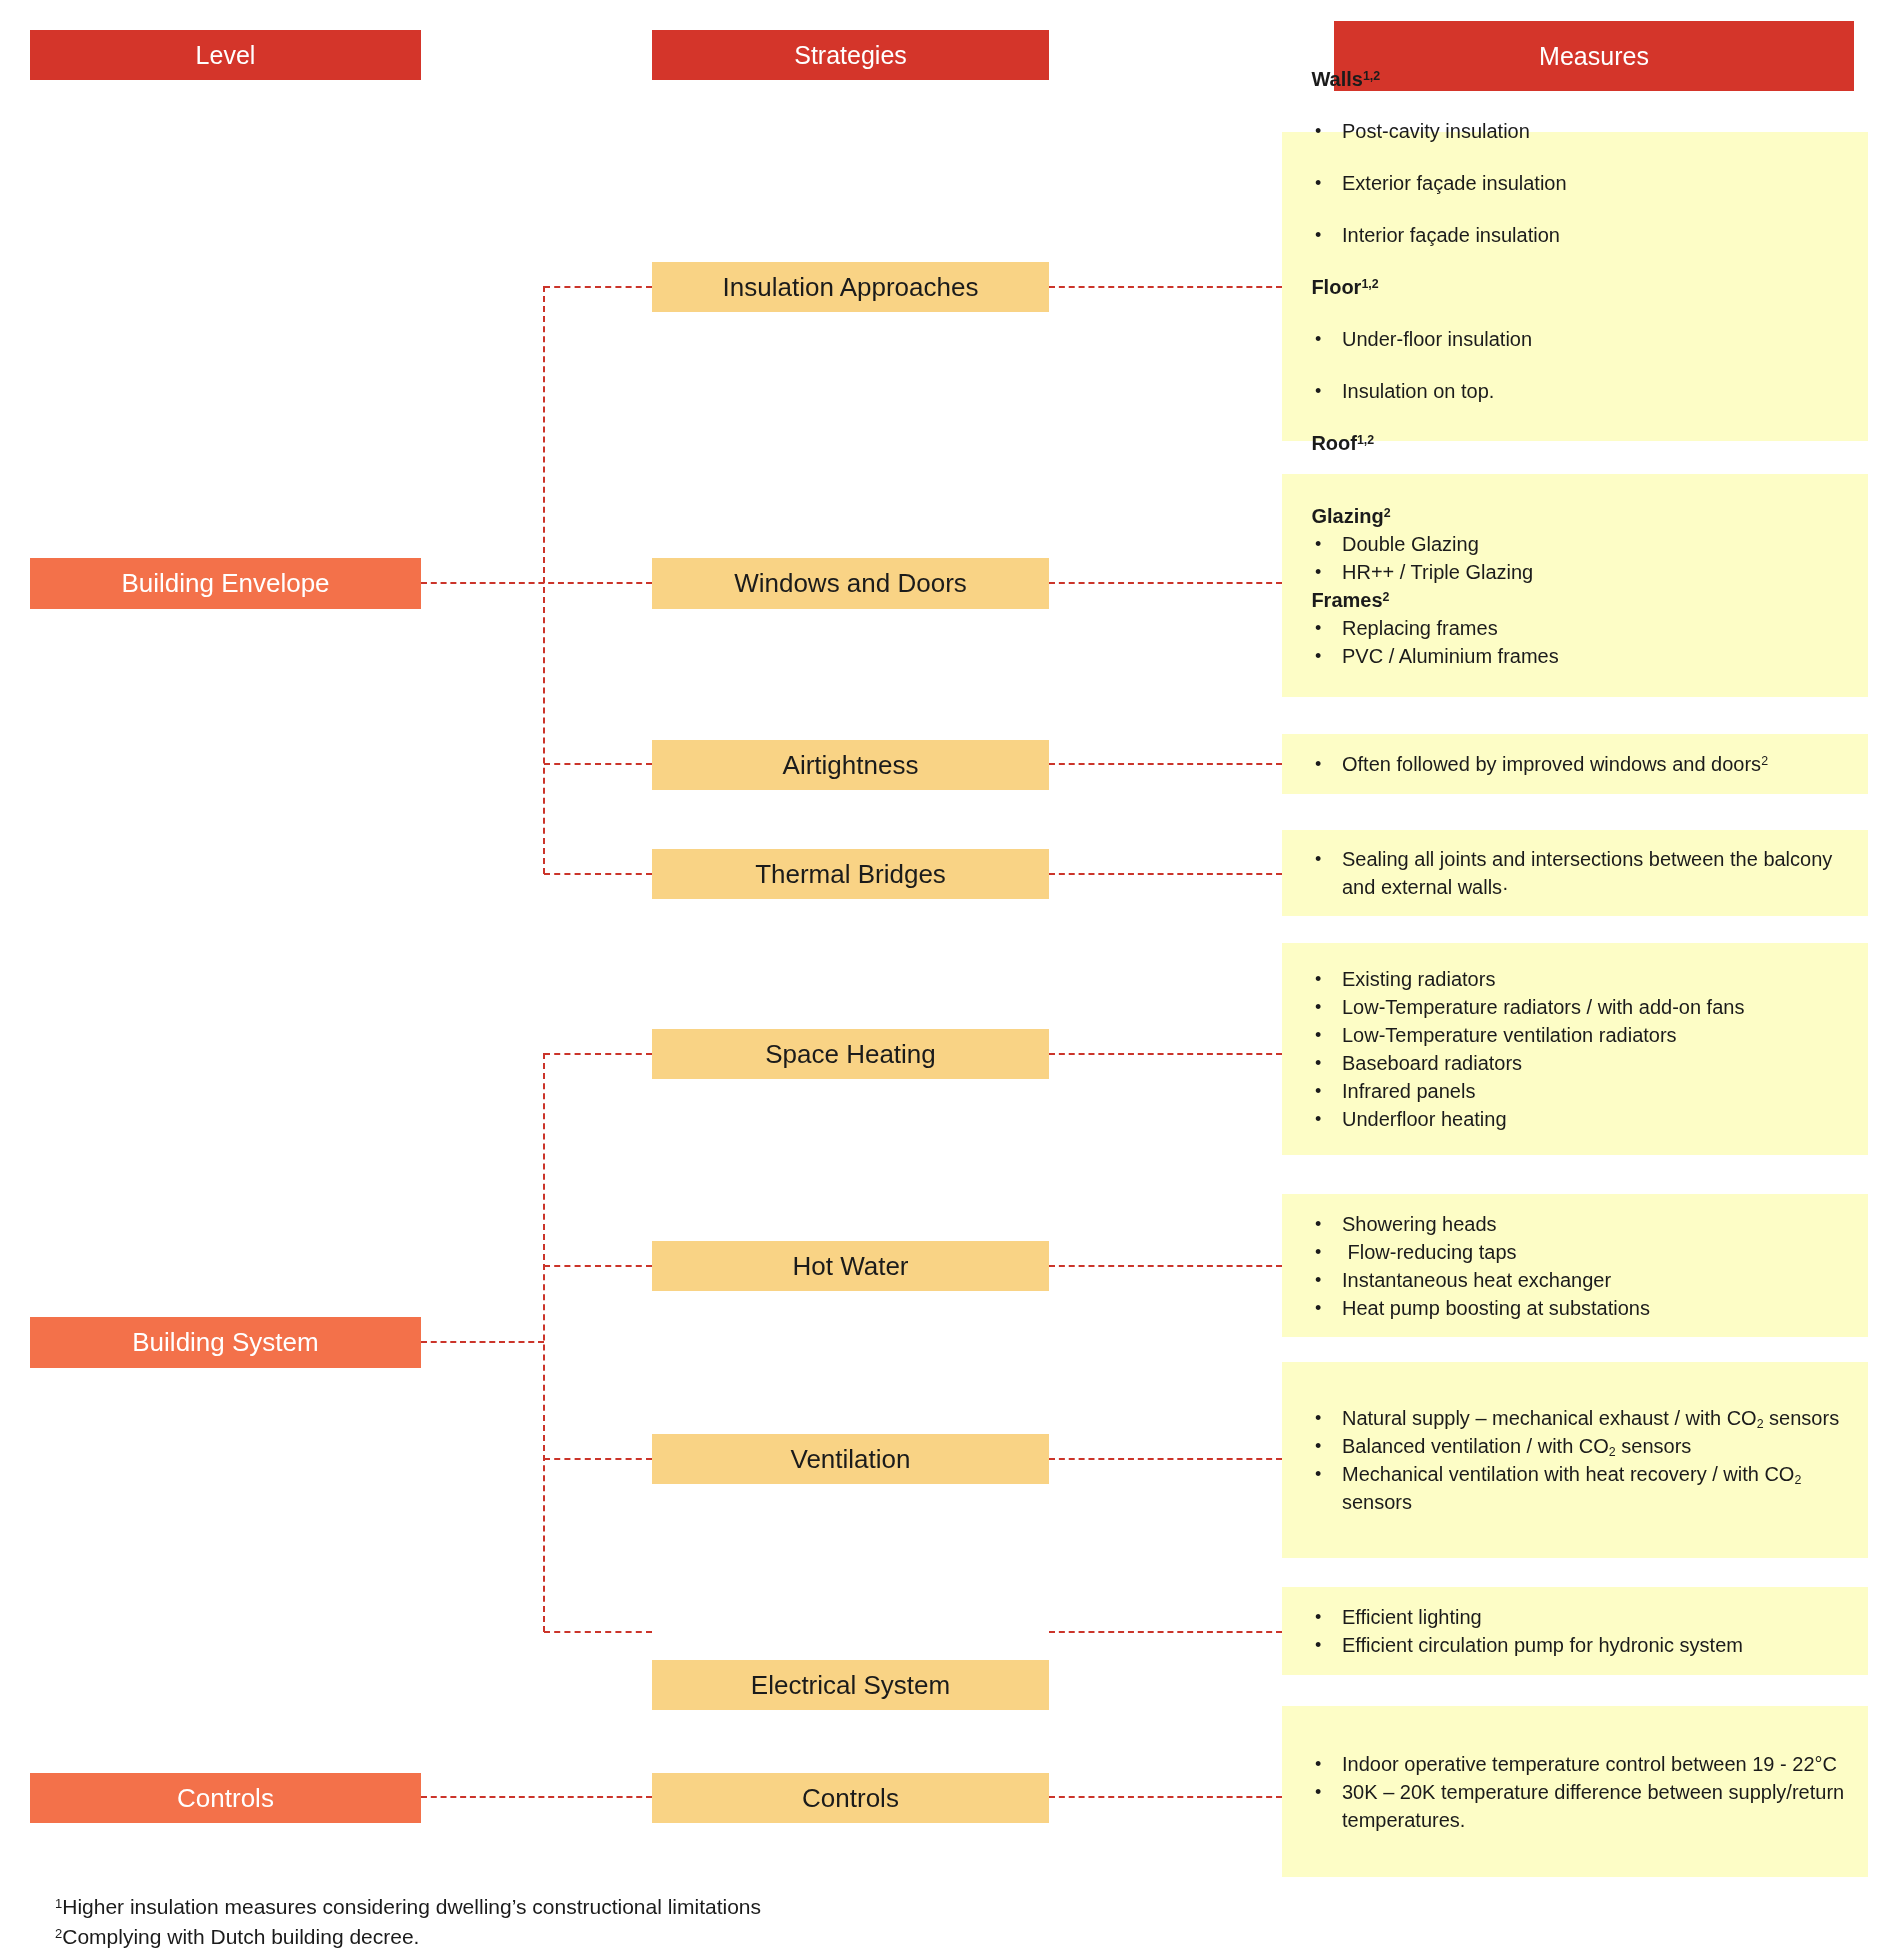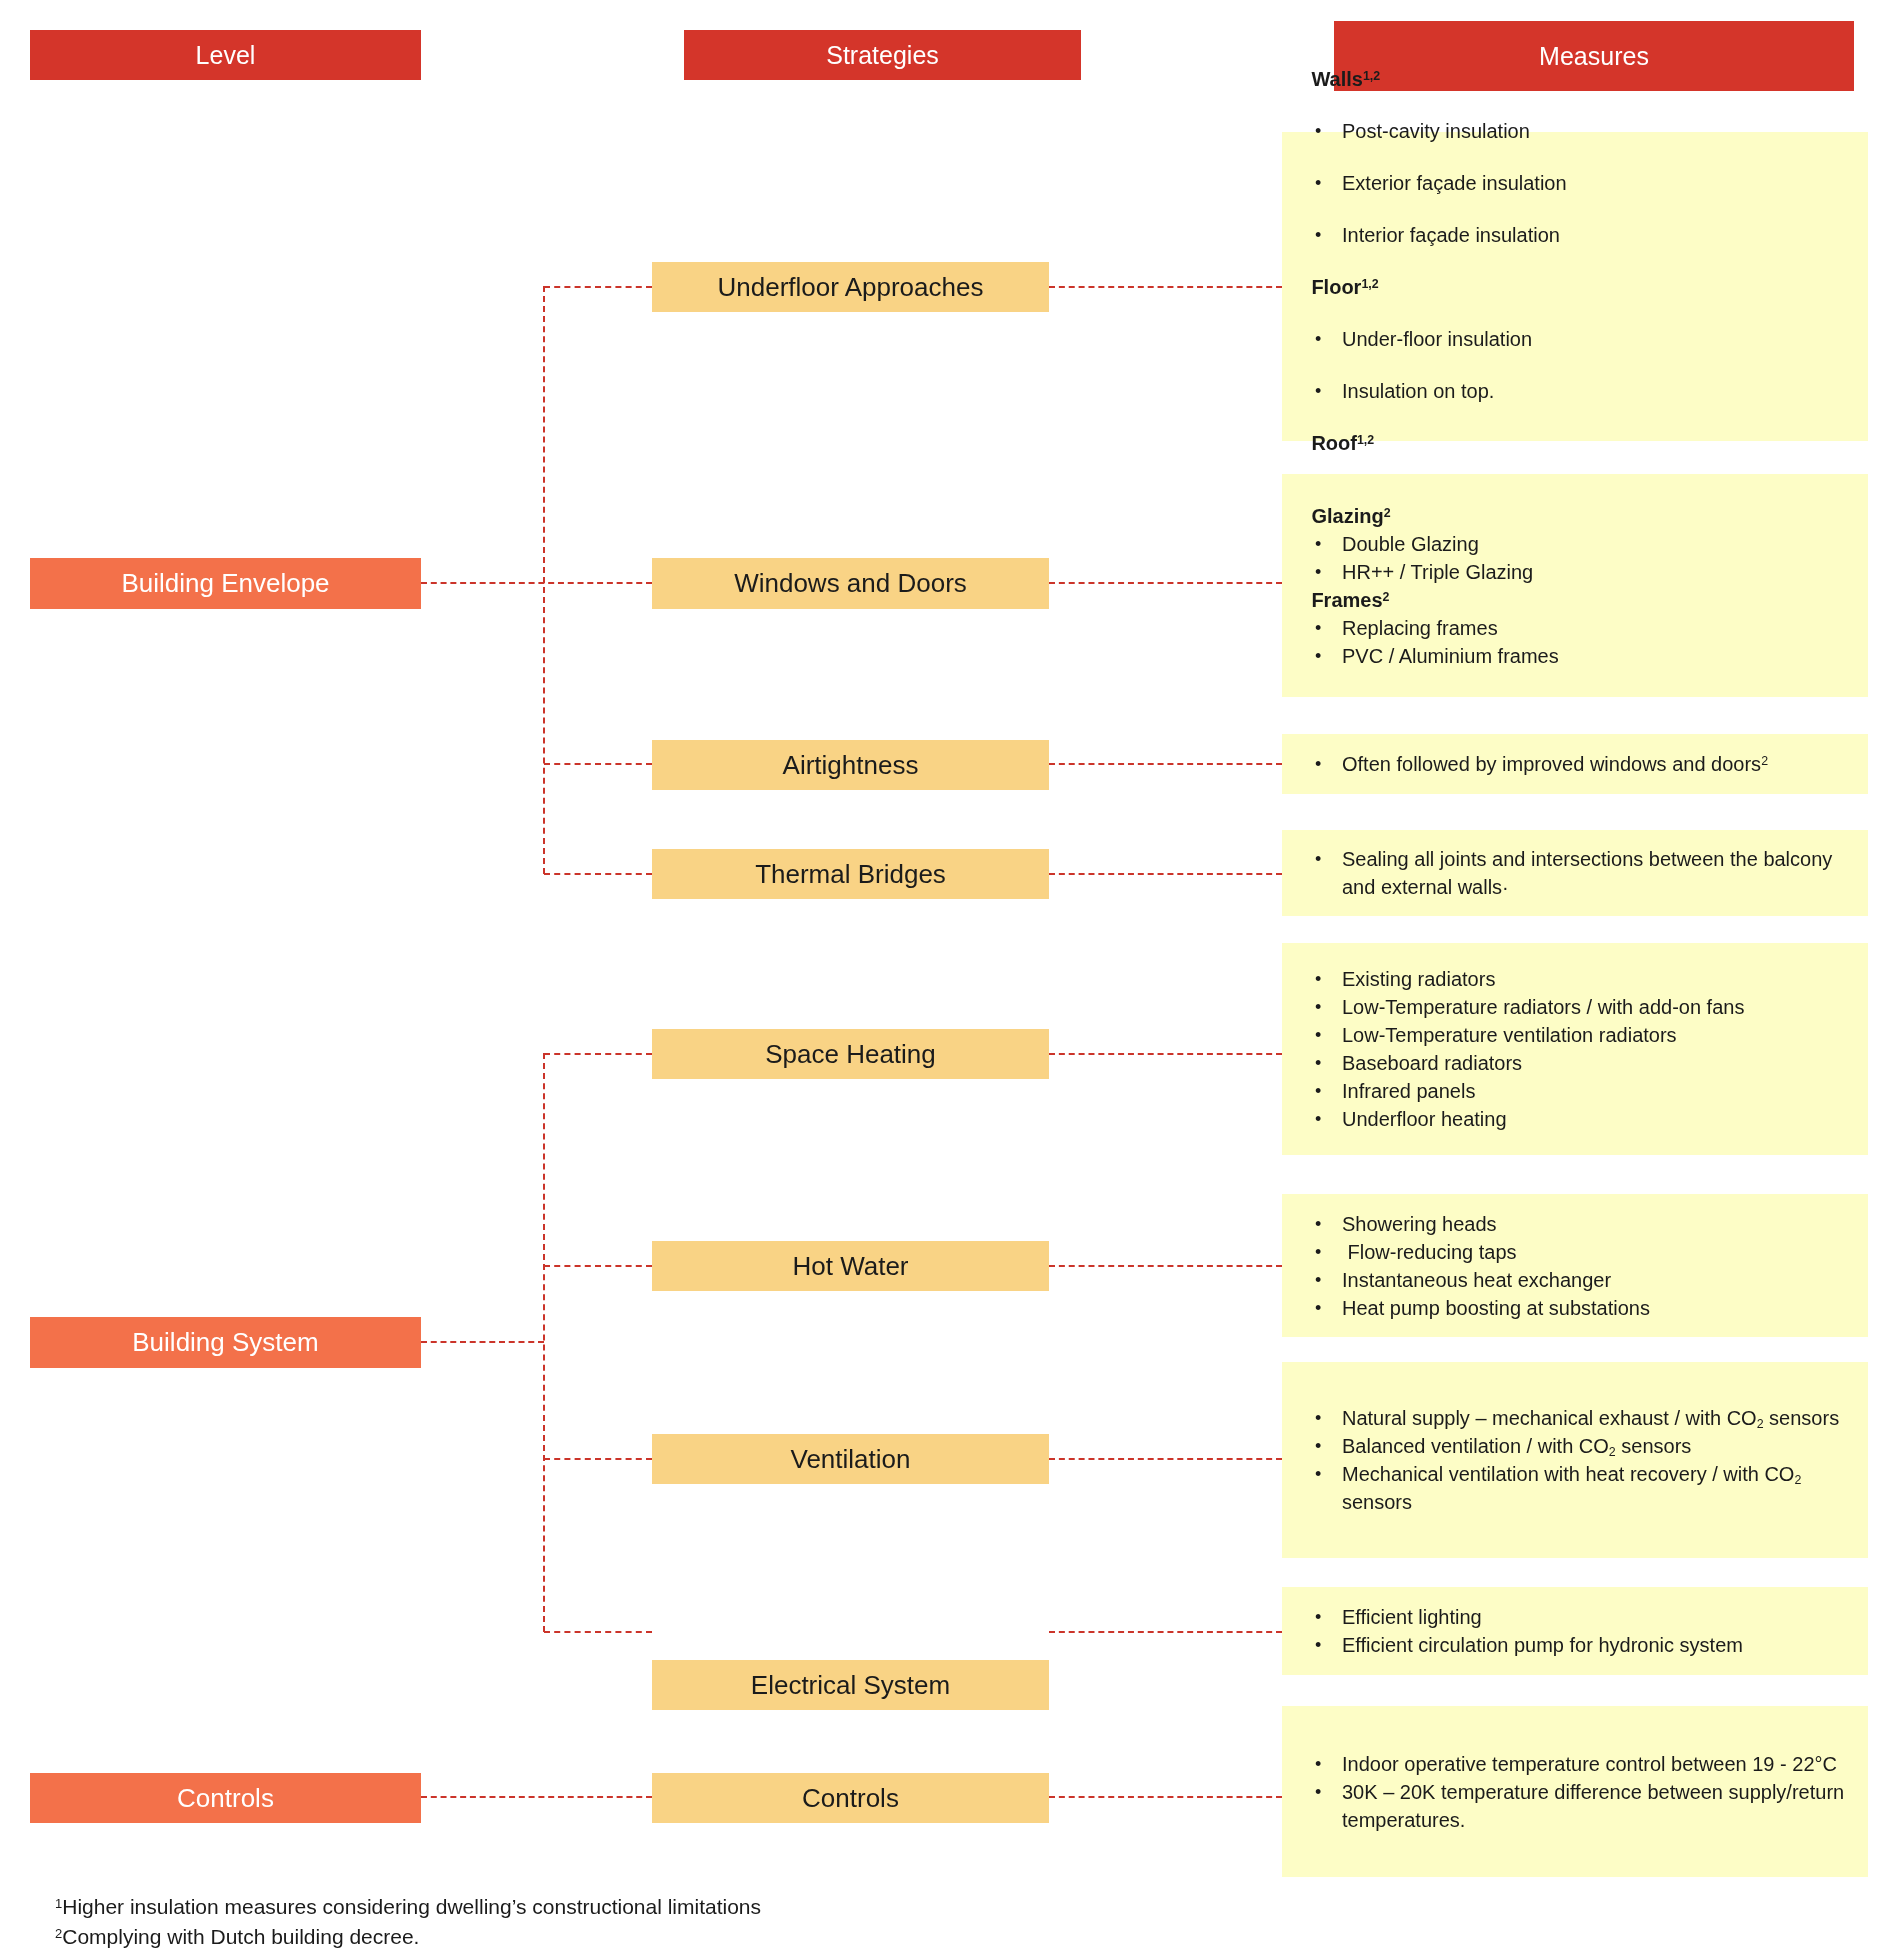--- a/index.html
+++ b/index.html
@@ -81,21 +81,21 @@
   .footnotes{
     position:absolute;
     left:55px;
     top:1892px;
     font-size:21px;
     line-height:30px;
   }
 
   
   #hdr-level{left:30px;top:30px;width:391px;height:50px;}
-  #hdr-strategies{left:652px;top:30px;width:397px;height:50px;margin-left:32px;}
+  #hdr-strategies{left:652px;top:30px;width:397px;height:50px;}
   #hdr-measures{left:1334px;top:21px;width:520px;height:70px;}
 
   
   #lv0{left:30px;top:558px;width:391px;height:51px;}
   #lv1{left:30px;top:1317px;width:391px;height:51px;}
   #lv2{left:30px;top:1773px;width:391px;height:50px;}
 
   
   .strategy{left:652px;width:397px;height:50px;}
   #st0{top:262px;}
@@ -139,21 +139,21 @@
     <span>Building Envelope</span>
   </div>
   <div class="box level" id="lv1">
     <span>Building System</span>
   </div>
   <div class="box level" id="lv2">
     <span>Controls</span>
   </div>
 
   <div class="box strategy" id="st0">
-    <span>Underfloor Approaches</span>
+    <span>Insulation Approaches</span>
   </div>
   <div class="box strategy" id="st1">
     <span>Windows and Doors</span>
   </div>
   <div class="box strategy" id="st2">
     <span>Airtightness</span>
   </div>
   <div class="box strategy" id="st3">
     <span>Thermal Bridges</span>
   </div>

